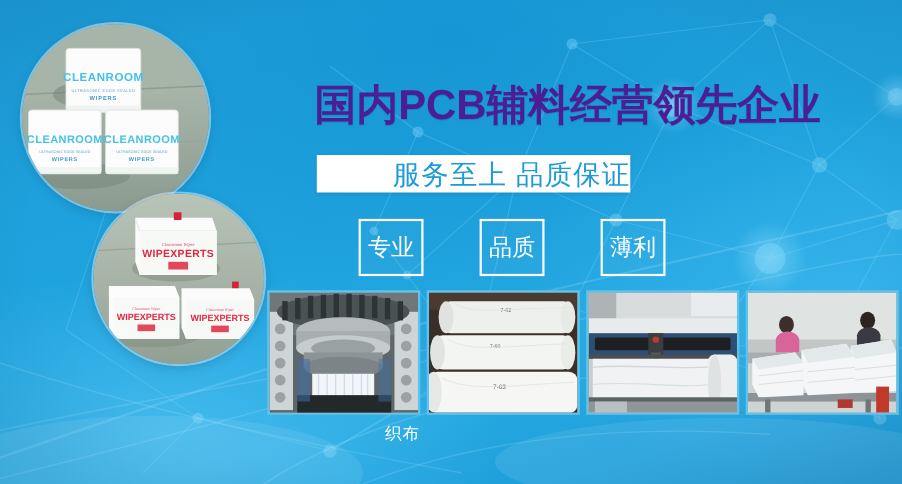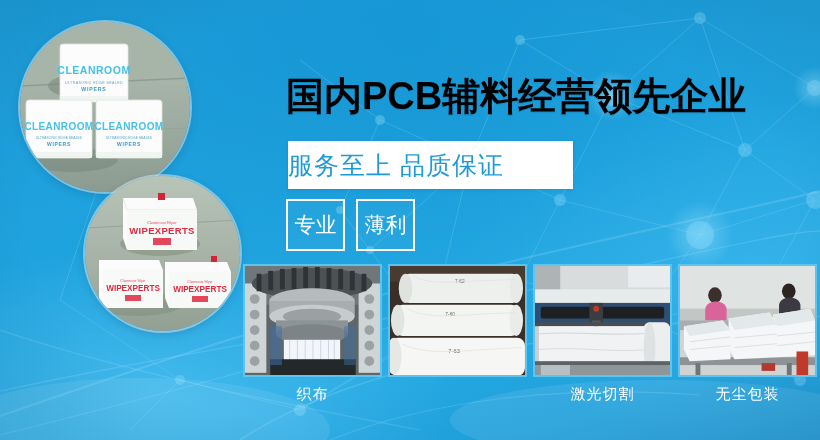--- a/index.html
+++ b/index.html
@@ -77,36 +77,36 @@
 
   
   .headline {
     position: absolute;
     left: 286px;
     top: 74px;
     width: 500px;
     font-size: 38px;
     line-height: 44px;
     font-weight: bold;
-    color: #000000;
+    color: #4c1d95;
     letter-spacing: 0px;
     white-space: nowrap;
     text-shadow: 0 1px 1px rgba(10,70,110,0.25);
   }
 
   .subtitle-bar {
     position: absolute;
     left: 288px;
     top: 141px;
     width: 285px;
-    height: 48px;
+    height: 34px;
     background: #ffffff;
     display: flex;
     align-items: center;
-    justify-content: flex-start;
+    justify-content: flex-end;
     box-shadow: 0 1px 3px rgba(0,50,80,0.15);
   }
   .subtitle-text {
     font-size: 25px;
     font-weight: normal;
     color: #1e9bd7;
     letter-spacing: 1px;
     white-space: nowrap;
   }
 
@@ -118,20 +118,21 @@
     gap: 11px;
   }
   .tag-box {
     width: 55px;
     height: 48px;
     border: 2px solid #ffffff;
     display: flex;
     align-items: center;
     justify-content: center;
     background: rgba(255,255,255,0.03);
+    margin-left: 40px;
   }
   .tag-label {
     font-size: 21px;
     color: #ffffff;
     letter-spacing: 0px;
     white-space: nowrap;
   }
 
   
   .photo-strip {
@@ -153,21 +154,21 @@
     box-sizing: border-box;
     overflow: hidden;
     background: #8ba0a6;
   }
   .photo-frame .photo {
     position: absolute;
     inset: 0;
   }
   .photo-caption {
     margin-top: 8px;
-    text-align: center;
+    text-align: right;
     font-size: 15px;
     color: #ffffff;
     letter-spacing: 1px;
     white-space: nowrap;
   }
 </style>
 </head>
 <body>
 
 <div id="banner">
@@ -339,20 +340,23 @@
 
   <div class="subtitle-bar">
     <span class="subtitle-text">服务至上 品质保证</span>
   </div>
 
   <div class="tag-row">
     <div class="tag-box">
       <span class="tag-label">专业</span>
     </div>
     <div class="tag-box">
+      <span class="tag-label">品质</span>
+    </div>
+    <div class="tag-box">
       <span class="tag-label">薄利</span>
     </div>
   </div>
 
   <div class="photo-strip">
 
     <div class="photo-cell">
       <div class="photo-frame">
         <svg class="photo" viewBox="0 0 139 113" preserveAspectRatio="xMidYMid slice">
           <rect width="139" height="113" fill="#5e6668"></rect>
@@ -470,21 +474,20 @@
           <path d="M4 86 C 50 82, 90 92, 130 84" stroke="#d8dde1" stroke-width="1" fill="none"></path>
 
           <rect x="112" y="58" width="27" height="52" rx="6" fill="#eceeef"></rect>
           <ellipse cx="118" cy="84" rx="6" ry="26" fill="#dfe2e3"></ellipse>
 
           <rect x="0" y="100" width="139" height="13" fill="#8f969a"></rect>
           <rect x="0" y="98" width="139" height="4" fill="#5c6366"></rect>
           <rect x="6" y="102" width="30" height="11" fill="#b9c0c3"></rect>
         </svg>
       </div>
-      <div class="photo-caption">激光切割</div>
     </div>
 
     <div class="photo-cell">
       <div class="photo-frame">
         <svg class="photo" viewBox="0 0 139 113" preserveAspectRatio="xMidYMid slice">
           <rect width="139" height="113" fill="#cfd3d2"></rect>
           <rect x="0" y="0" width="139" height="44" fill="#dfe3e2"></rect>
           <rect x="0" y="44" width="139" height="12" fill="#c2c7c6"></rect>
 
           <g>
@@ -517,18 +520,17 @@
             <path d="M100 72 L139 68"></path>
               <path d="M100 82 L139 78"></path>
           </g>
 
           <rect x="16" y="100" width="5" height="13" fill="#6f7578"></rect>
           <rect x="110" y="100" width="5" height="13" fill="#6f7578"></rect>
           <rect x="120" y="88" width="12" height="25" fill="#c0392b"></rect>
           <rect x="84" y="100" width="14" height="8" fill="#b03a2e"></rect>
         </svg>
       </div>
-      <div class="photo-caption">无尘包装</div>
     </div>
 
   </div>
 
 </div>
 
 </body></html>

